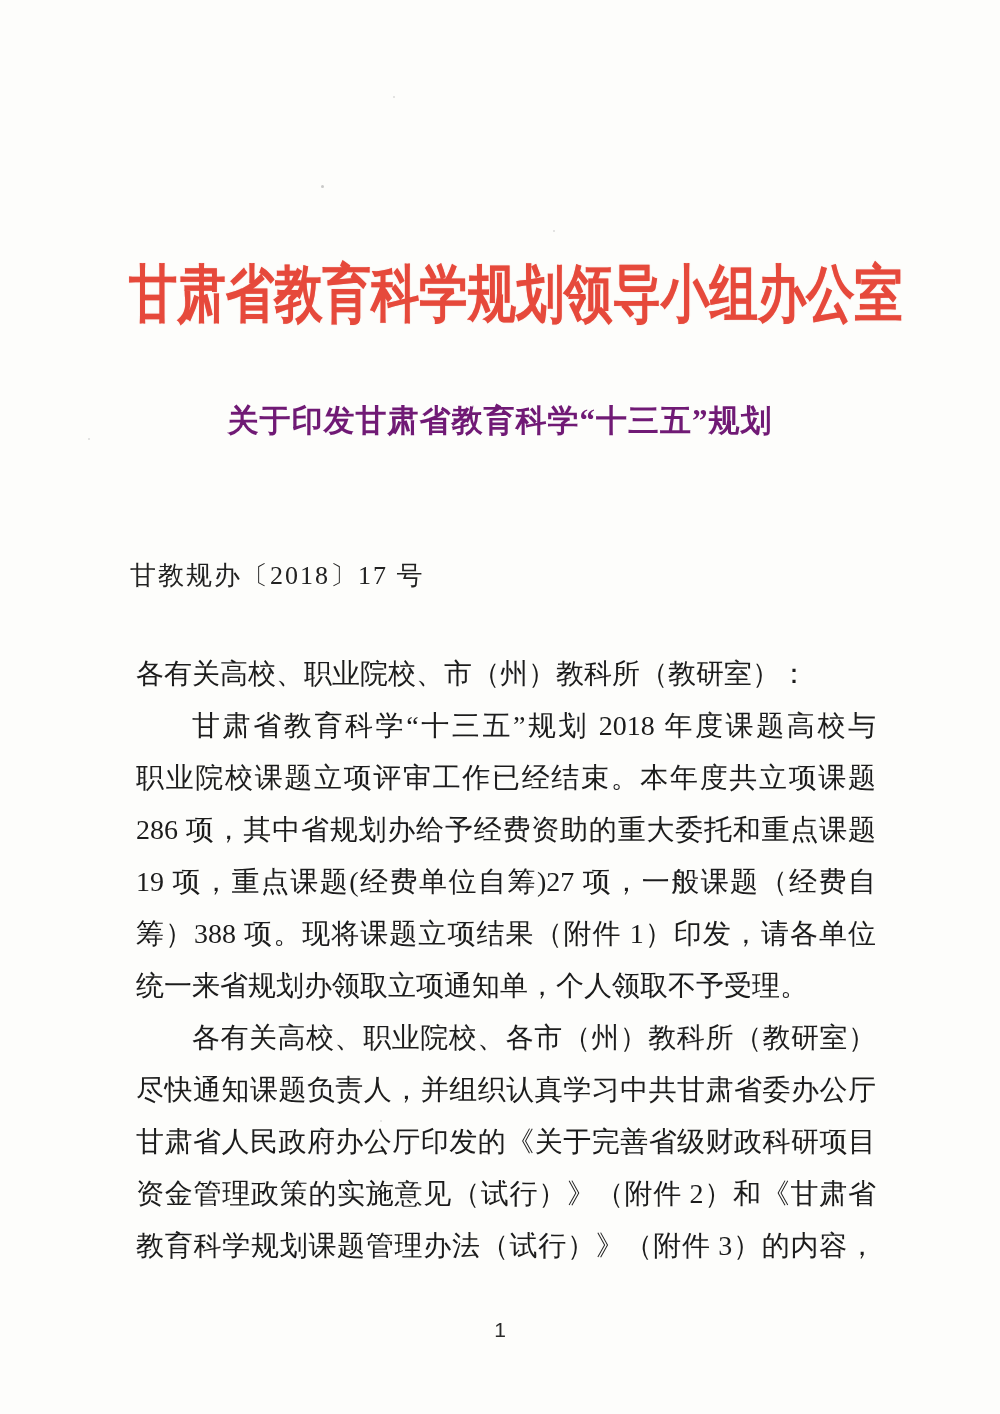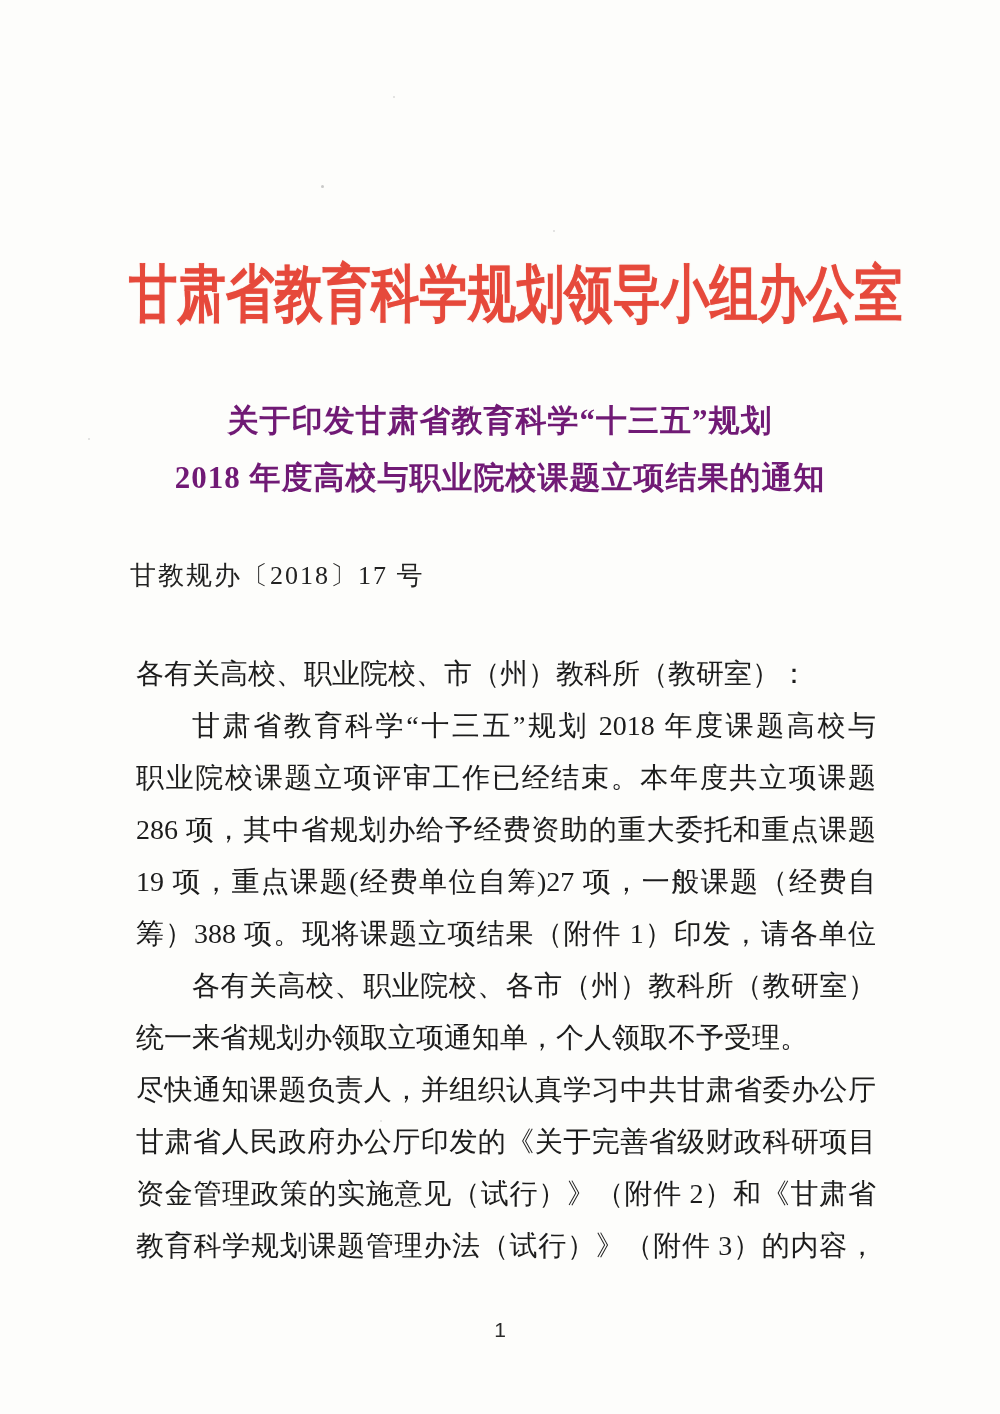--- a/index.html
+++ b/index.html
@@ -118,34 +118,33 @@
   <div class="speck s4"></div>
   <div class="speck s5"></div>
   <div class="speck s6"></div>
 
   <div class="letterhead">
     <span class="lh-text">甘肃省教育科学规划领导小组办公室</span>
   </div>
 
   <div class="doc-title">
     <div class="t-line">关于印发甘肃省教育科学“十三五”规划</div>
-    <div class="t-line">2018 年度高校与职业院校课题立项结果的通知</div>
   </div>
 
   <div class="doc-number">甘教规办〔2018〕17 号</div>
 
   <div class="doc-body">
     <div class="b-line">各有关高校、职业院校、市（州）教科所（教研室）：</div>
     <div class="b-line indent justify">甘肃省教育科学“十三五”规划 2018 年度课题高校与</div>
     <div class="b-line justify">职业院校课题立项评审工作已经结束。本年度共立项课题</div>
     <div class="b-line justify">286 项，其中省规划办给予经费资助的重大委托和重点课题</div>
     <div class="b-line justify">19 项，重点课题(经费单位自筹)27 项，一般课题（经费自</div>
     <div class="b-line justify">筹）388 项。现将课题立项结果（附件 1）印发，请各单位</div>
+    <div class="b-line">统一来省规划办领取立项通知单，个人领取不予受理。</div>
     <div class="b-line indent justify">各有关高校、职业院校、各市（州）教科所（教研室）</div>
-    <div class="b-line">统一来省规划办领取立项通知单，个人领取不予受理。</div>
     <div class="b-line justify">尽快通知课题负责人，并组织认真学习中共甘肃省委办公厅</div>
     <div class="b-line justify">甘肃省人民政府办公厅印发的《关于完善省级财政科研项目</div>
     <div class="b-line justify">资金管理政策的实施意见（试行）》（附件 2）和《甘肃省</div>
     <div class="b-line justify">教育科学规划课题管理办法（试行）》（附件 3）的内容，</div>
   </div>
 
   <div class="page-number">1</div>
 
 </div>
 

